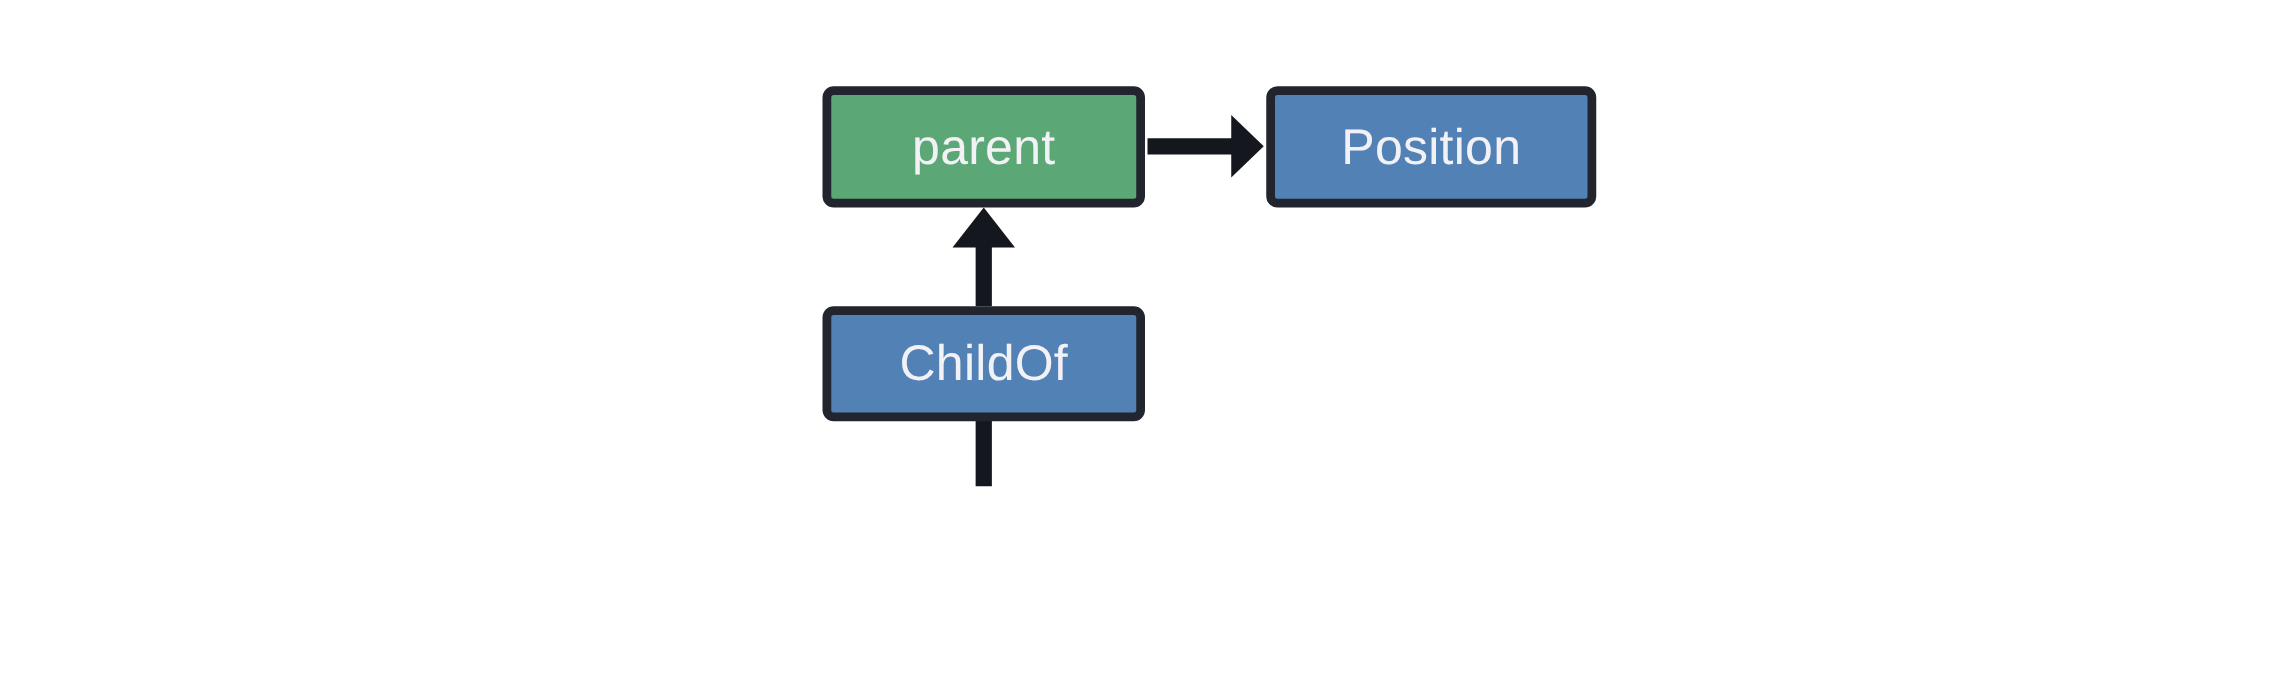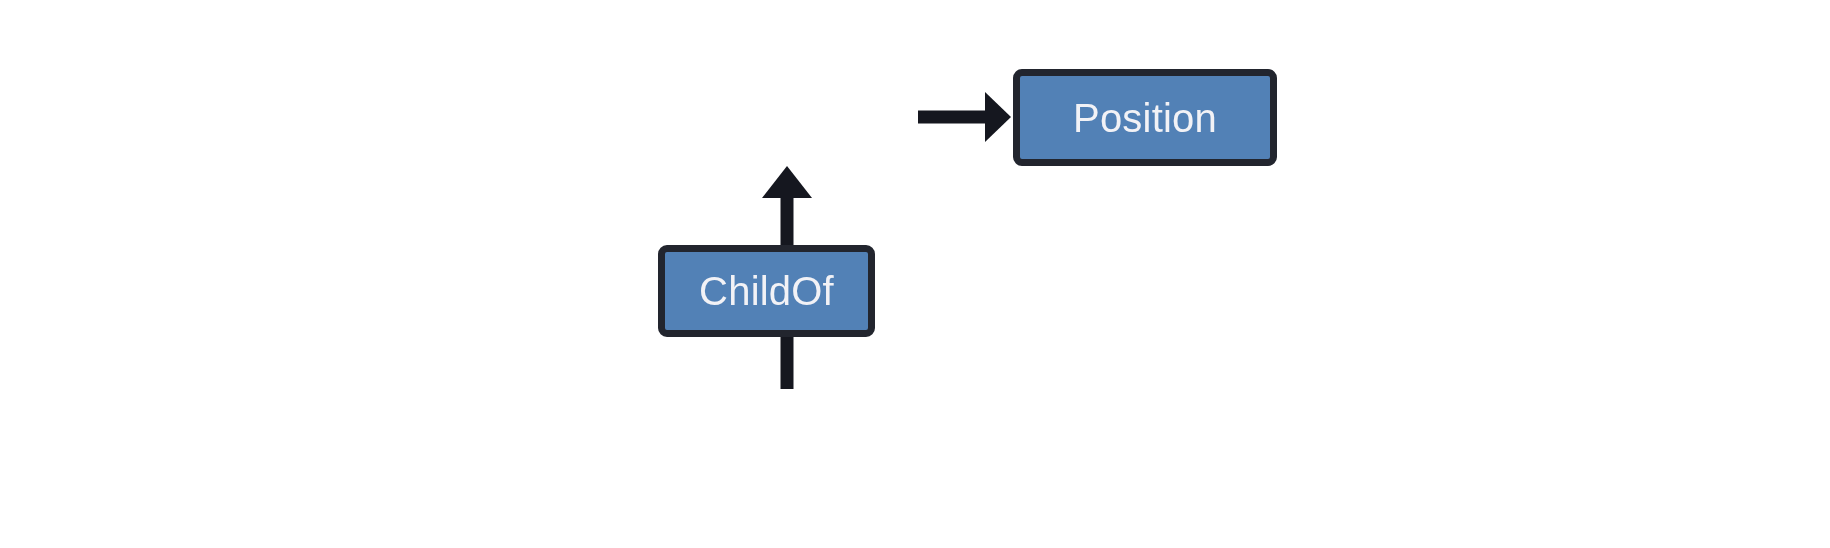--- a/index.html
+++ b/index.html
@@ -66,23 +66,26 @@
     <g>
       <line x1="787" y1="245" x2="787" y2="196" stroke="#15171F" stroke-width="13" stroke-linecap="butt"></line>
       <polygon points="762,198 787,166 812,198" fill="#15171F"></polygon>
     </g>
 
     <g>
       <line x1="787" y1="389" x2="787" y2="335" stroke="#15171F" stroke-width="13" stroke-linecap="butt"></line>
     </g>
   </svg>
 
+  <div class="node entity" style="left:658px; top:69px; width:258px; height:97px;">
+    <span class="node-label">parent</span>
+  </div>
 
   <div class="node comp" style="left:1013px; top:69px; width:264px; height:97px;">
     <span class="node-label">Position</span>
   </div>
 
-  <div class="node comp" style="left:658px; top:245px; width:217px; height:92px;text-align:right;">
+  <div class="node comp" style="left:658px; top:245px; width:258px; height:92px;text-align:right;">
     <span class="node-label">ChildOf</span>
   </div>
 
 
 </div>
 
 </body></html>

